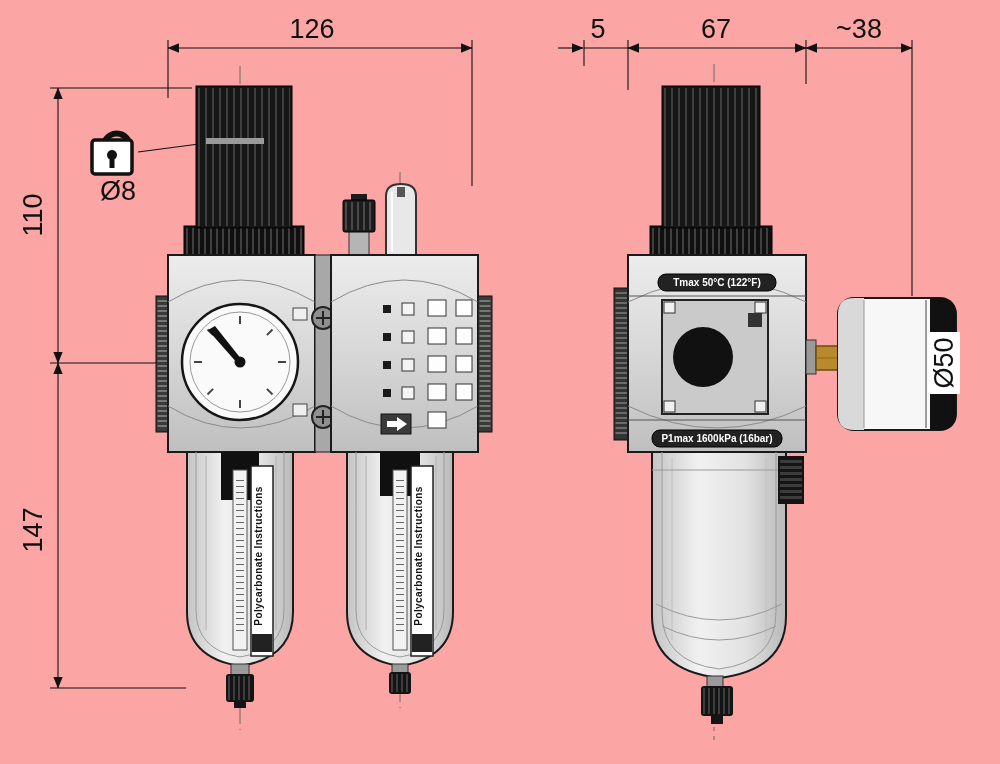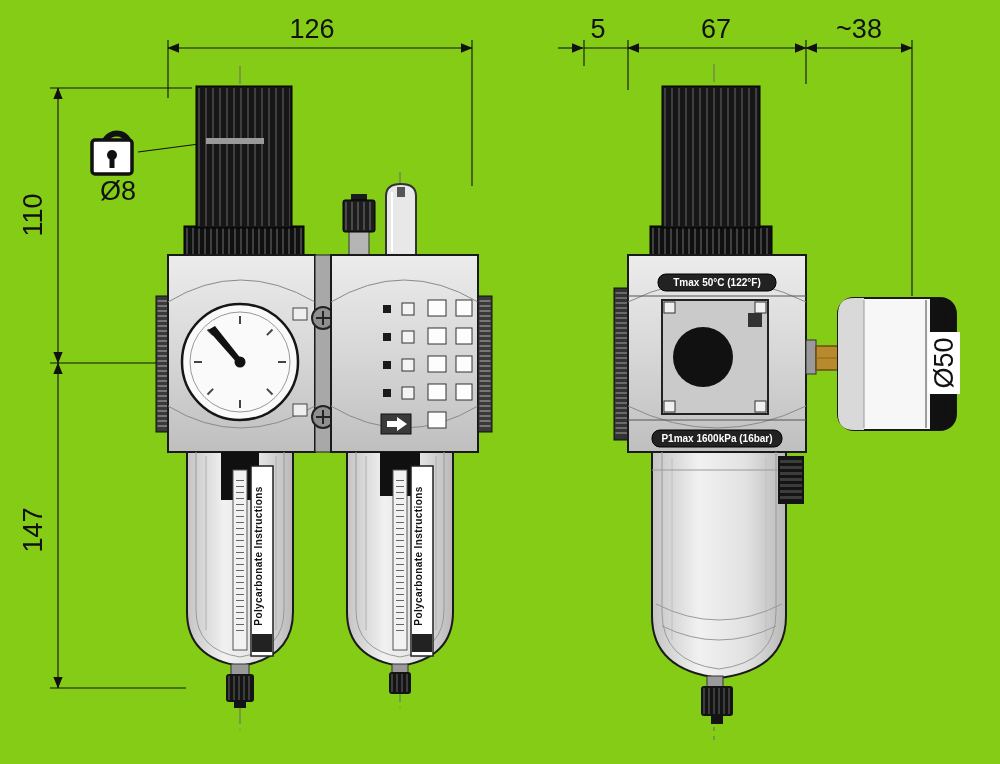--- a/index.html
+++ b/index.html
@@ -1,16 +1,16 @@
 <!DOCTYPE html>
 <html><head>
 <meta charset="utf-8">
 <style>
   html,body{margin:0;padding:0;background:#ffffff;}
-  .stage{width:1000px;height:764px;position:relative;background:#84cc16;overflow:hidden;}
+  .stage{width:1000px;height:764px;position:relative;background:#fca5a5;overflow:hidden;}
   svg{display:block;font-family:"Liberation Sans",sans-serif;}
   .dim-text{font-size:27px;fill:#111;font-weight:500;}
   .pill-text{font-size:10px;font-weight:bold;fill:#ffffff;}
   .bowl-text{font-size:10px;font-weight:bold;fill:#111;letter-spacing:0.4px;}
   .outline{stroke:#1a1a1a;stroke-width:2;}
   .thin{stroke:#111;stroke-width:1.1;fill:none;}
 </style>
 </head>
 <body>
 

